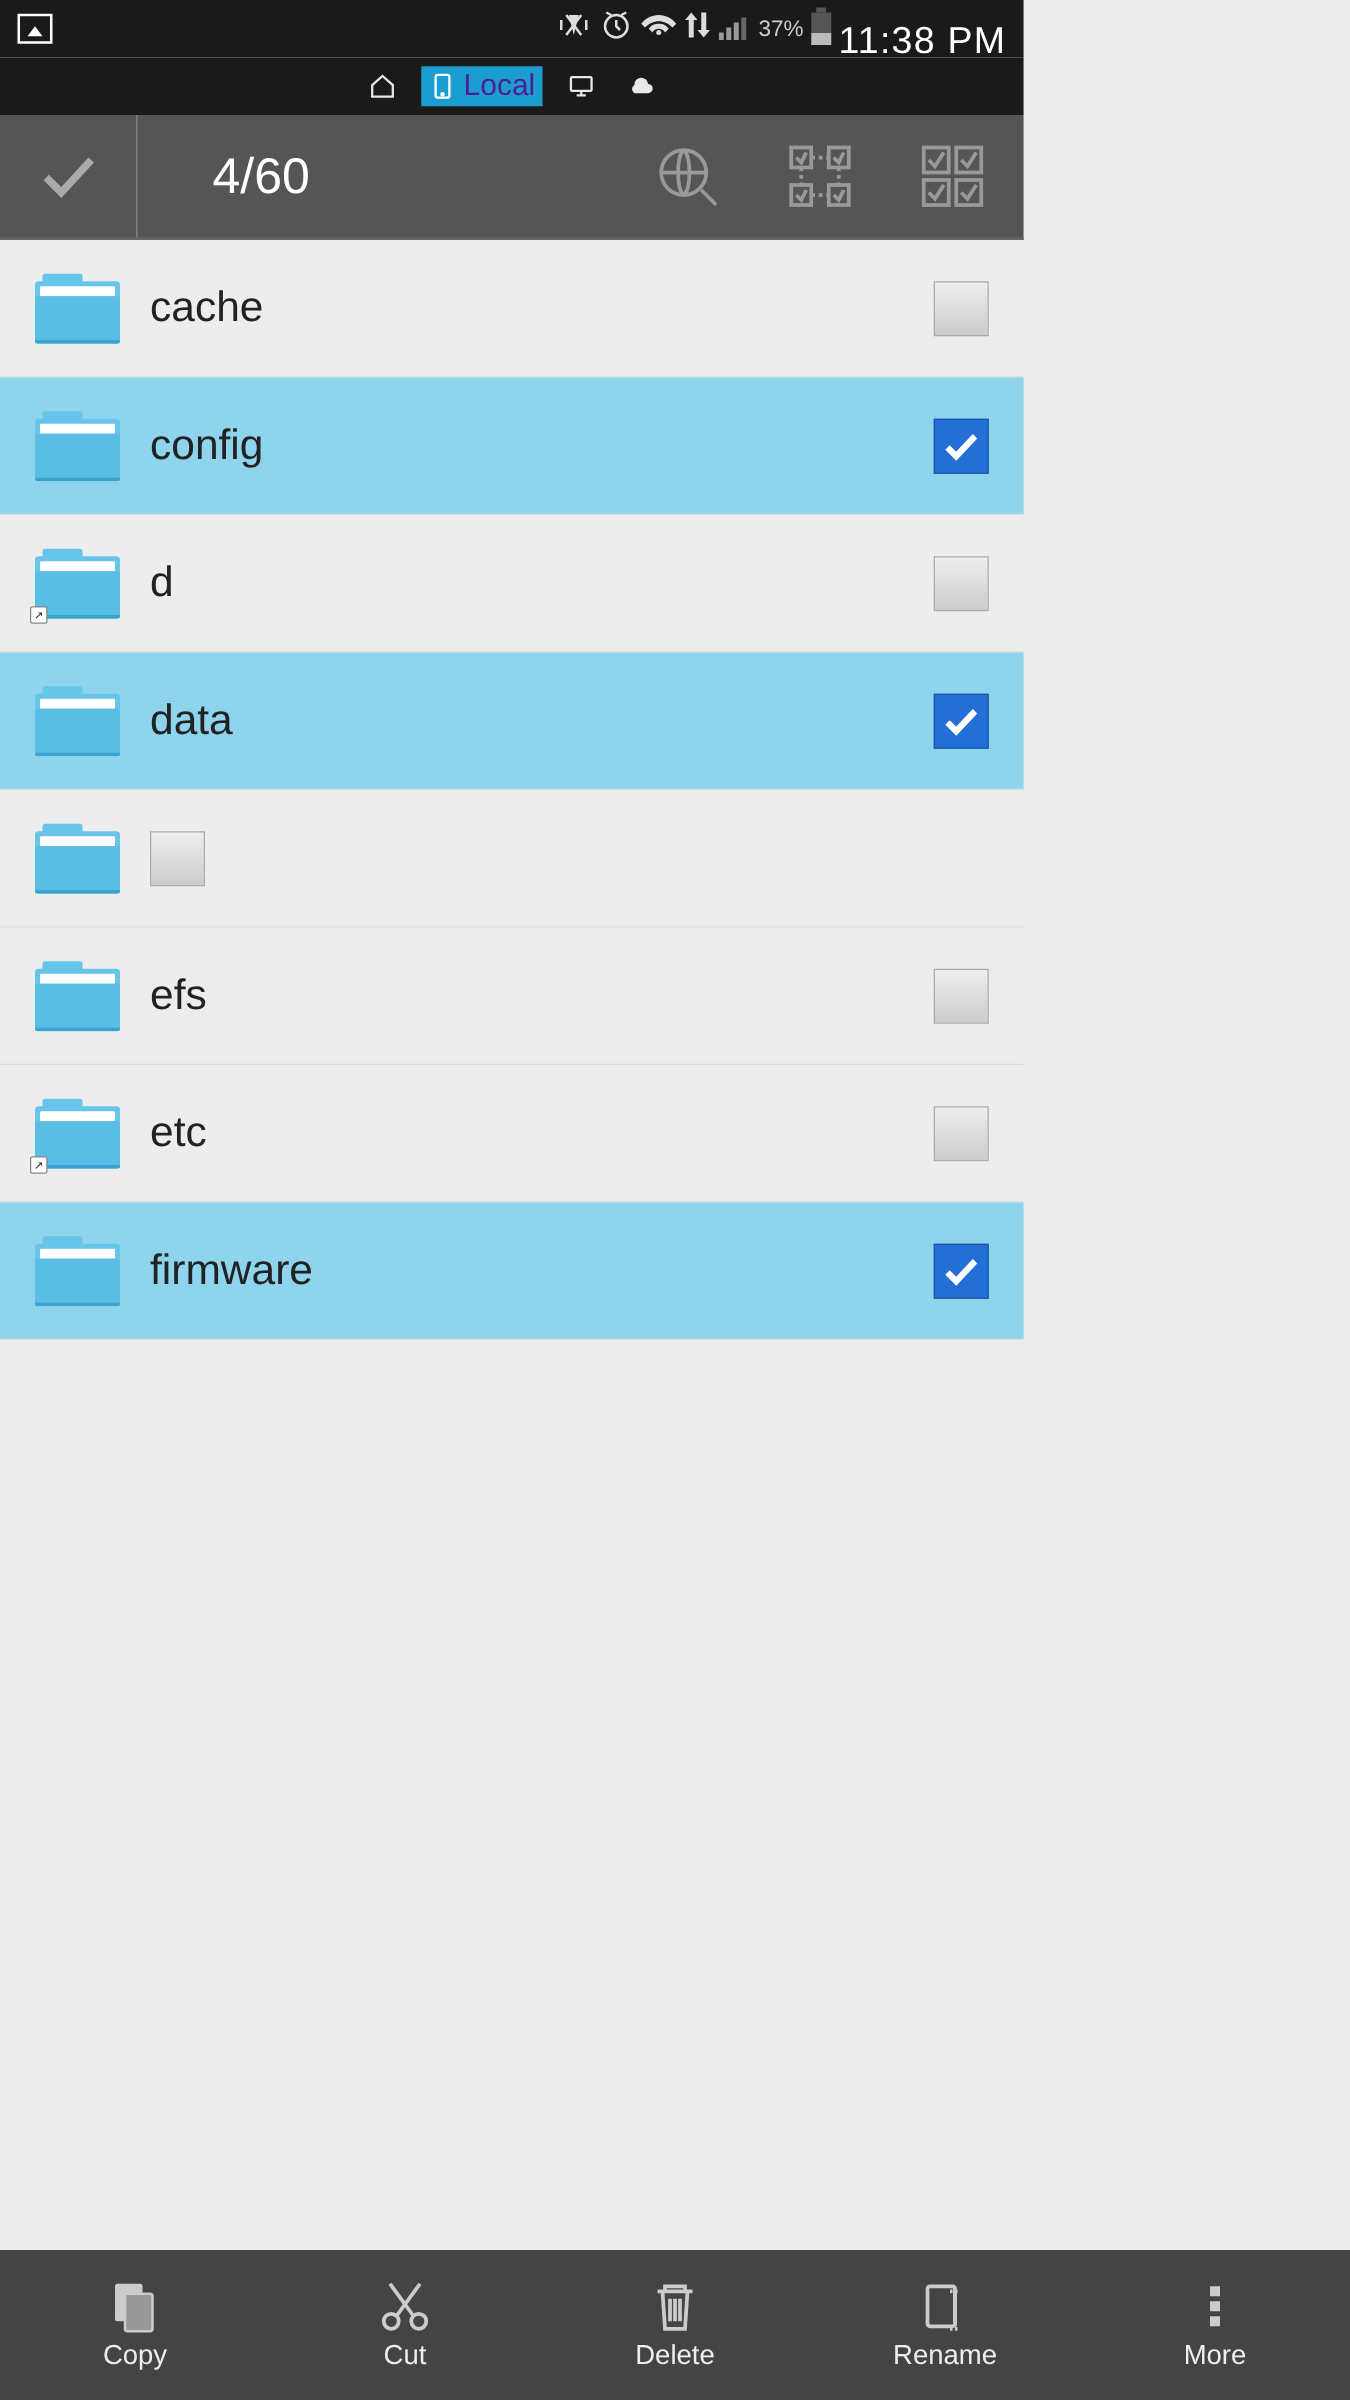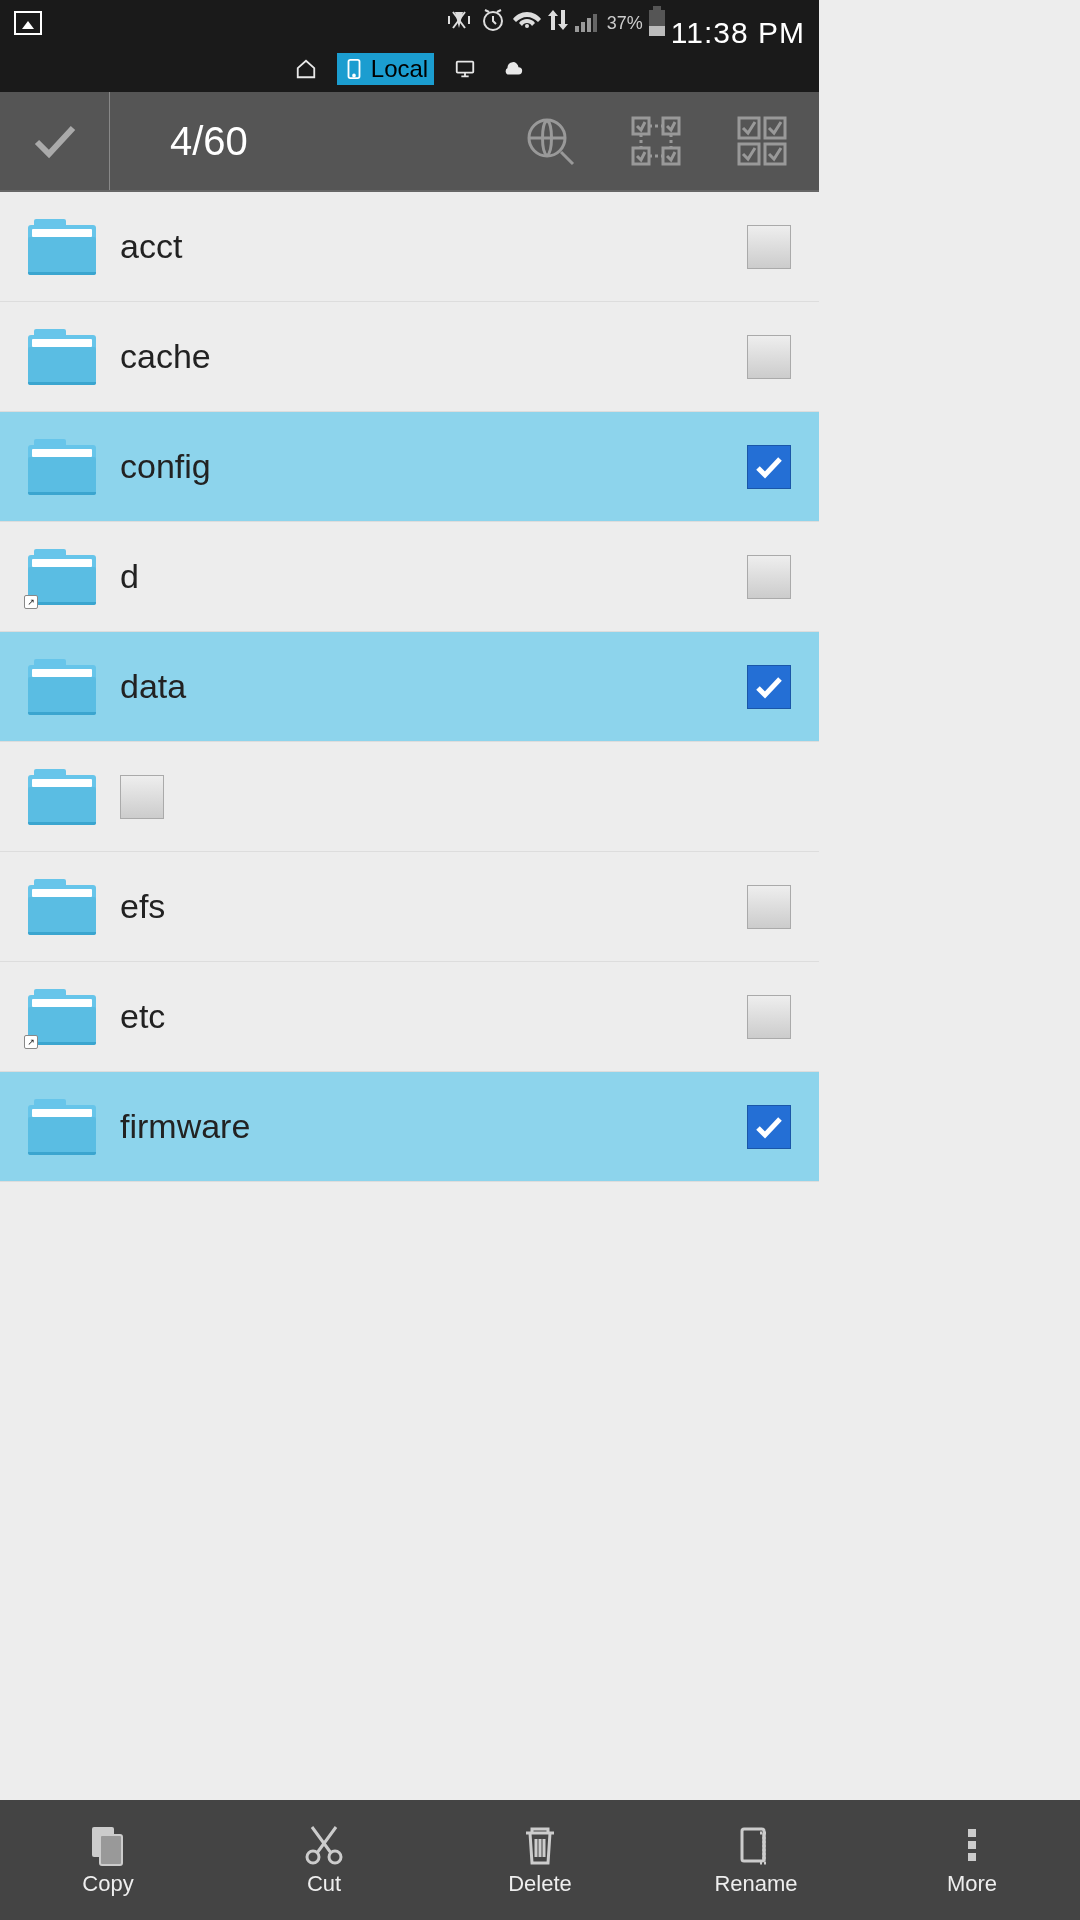--- a/index.html
+++ b/index.html
@@ -12,21 +12,21 @@
   .gallery-box { width: 28px; height: 24px; border: 2px solid #fff; display: flex; align-items: center; justify-content: center; }
   .gallery-tri { width: 0; height: 0; border-left: 6px solid transparent; border-right: 6px solid transparent; border-bottom: 8px solid #fff; margin-bottom: -3px; }
   .battery-pct { font-size: 18px; color: #ccc; }
   .battery { width: 16px; height: 26px; background: linear-gradient(to top, #bbb 37%, #555 37%); position: relative; }
   .battery::before { content: ""; position: absolute; top: -4px; left: 4px; width: 8px; height: 4px; background: #555; }
   .time { font-size: 30px; letter-spacing: 1px; margin-top: 20px; }
 
   
   .tabs-bar { background: #1a1a1a; height: 46px; display: flex; align-items: center; justify-content: center; gap: 14px; }
   .tab { display: flex; align-items: center; gap: 6px; padding: 2px 6px; color: #e8e8e8; font-size: 24px; }
-  .tab.active { background: #1b9dd0; color: #000000; font-weight: 500; }
+  .tab.active { background: #1b9dd0; color: #4c1d95; font-weight: 500; }
   .tab .ticon { width: 22px; height: 22px; display: inline-block; }
 
   
   .action-bar { background: #555; height: 100px; display: flex; align-items: center; position: relative; border-bottom: 2px solid #666; gap: 40px; }
   .ab-done { width: 110px; height: 100%; display: flex; align-items: center; justify-content: center; color: #aaa; border-right: 1px solid #888; }
   .ab-count { flex: 1; color: #fff; font-size: 40px; padding-left: 20px; }
   .ab-actions { display: flex; align-items: center; gap: 52px; padding-right: 30px; }
   .ab-ico { width: 54px; height: 54px; display: flex; align-items: center; justify-content: center; color: #999; }
 
   
@@ -167,30 +167,20 @@
 </div>
 
 <div class="file-list" id="file-list">
     <div class="row">
       <span class="folder-icon">
         <span class="folder-lid"></span>
         <span class="folder-back"></span>
         <span class="folder-paper"></span>
         <span class="folder-front"></span>
       </span>
-      <span class="name">acct</span>
-      <span class="cb"></span>
-    </div>
-    <div class="row">
-      <span class="folder-icon">
-        <span class="folder-lid"></span>
-        <span class="folder-back"></span>
-        <span class="folder-paper"></span>
-        <span class="folder-front"></span>
-      </span>
       <span class="name">cache</span>
       <span class="cb"></span>
     </div>
     <div class="row selected">
       <span class="folder-icon">
         <span class="folder-lid"></span>
         <span class="folder-back"></span>
         <span class="folder-paper"></span>
         <span class="folder-front"></span>
       </span>

